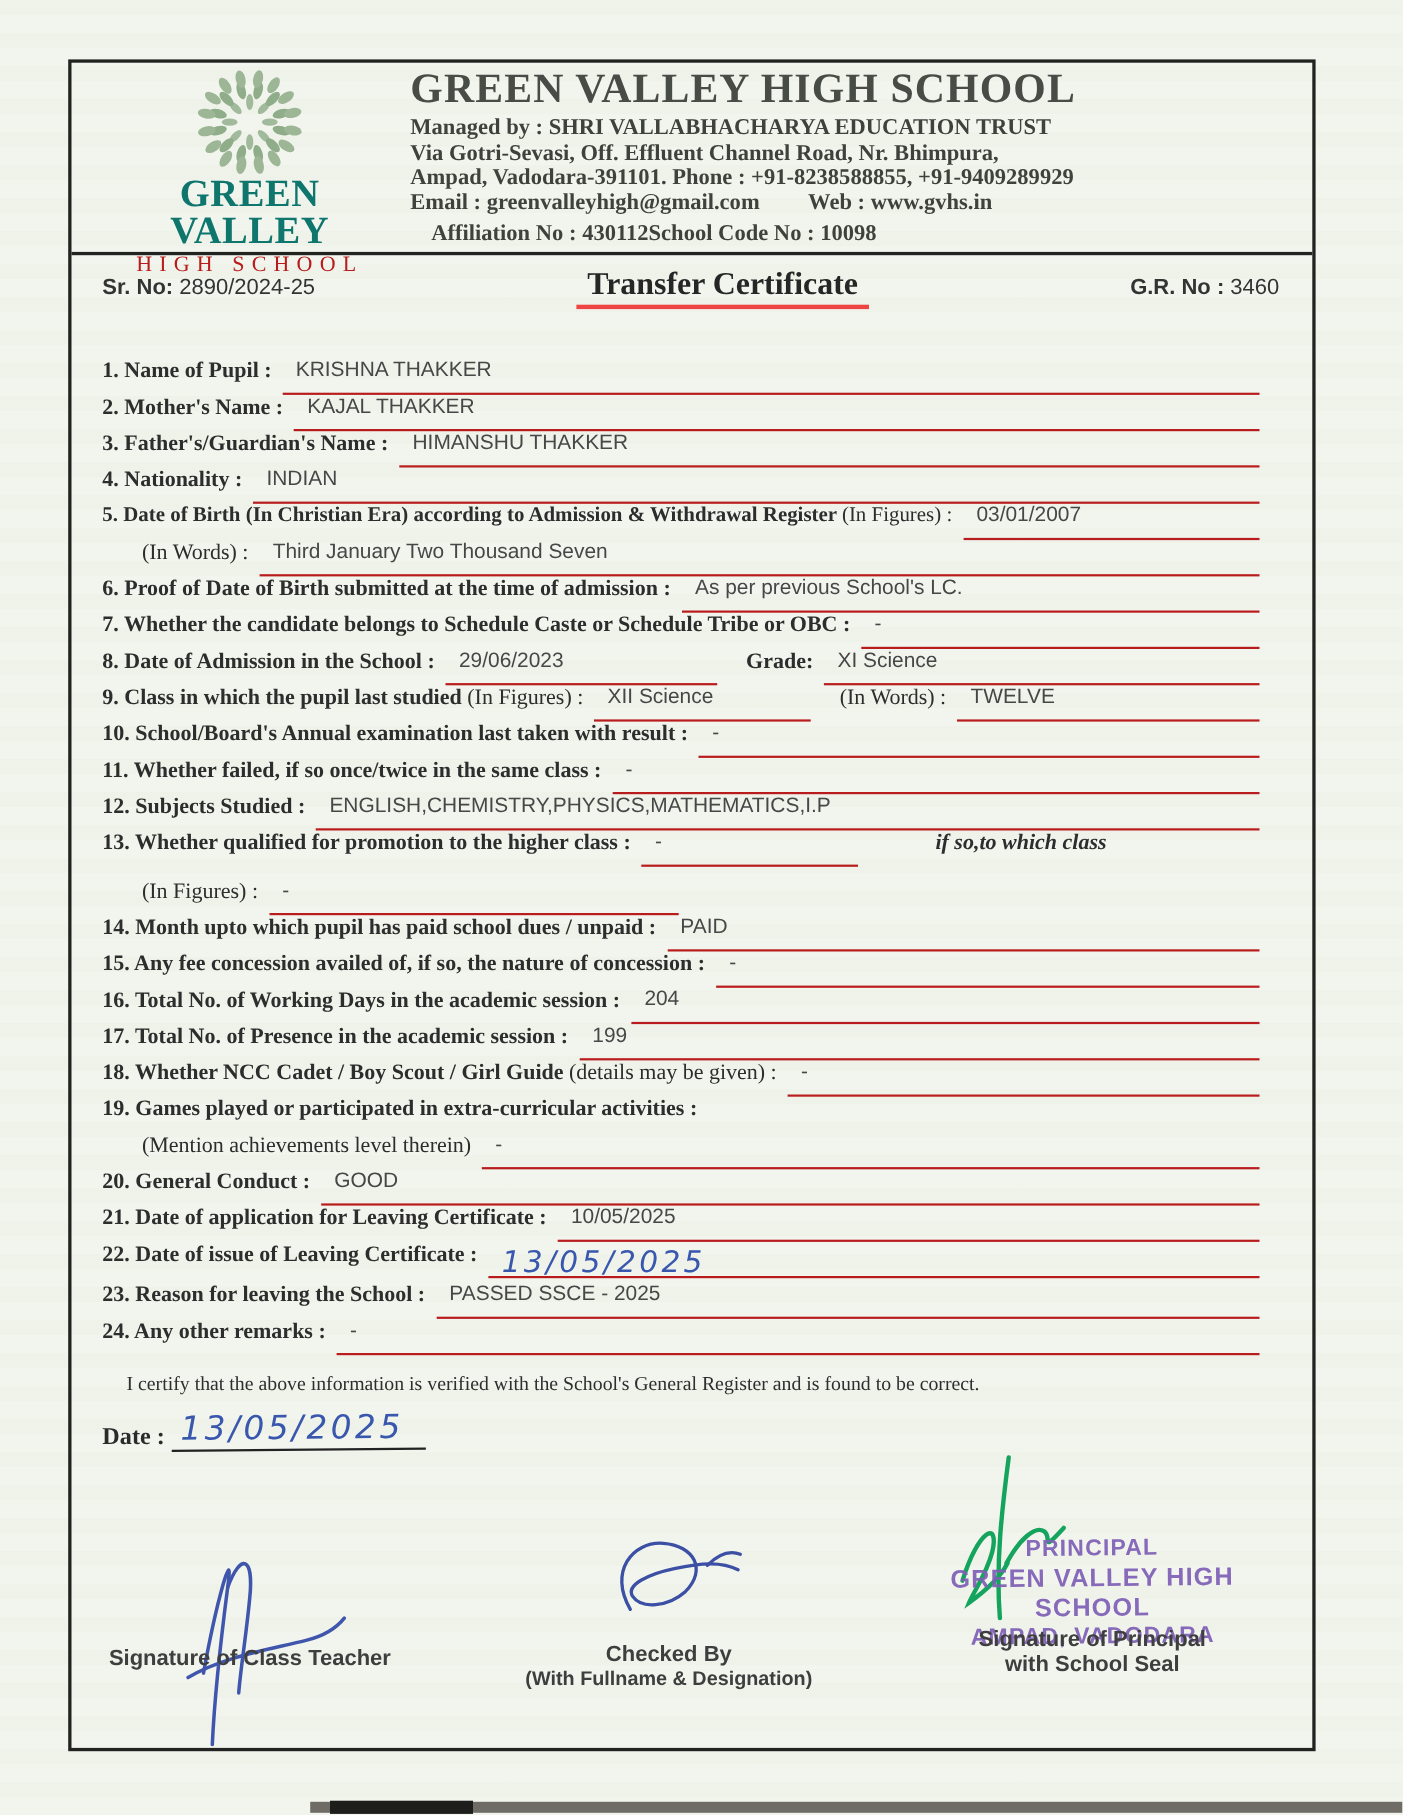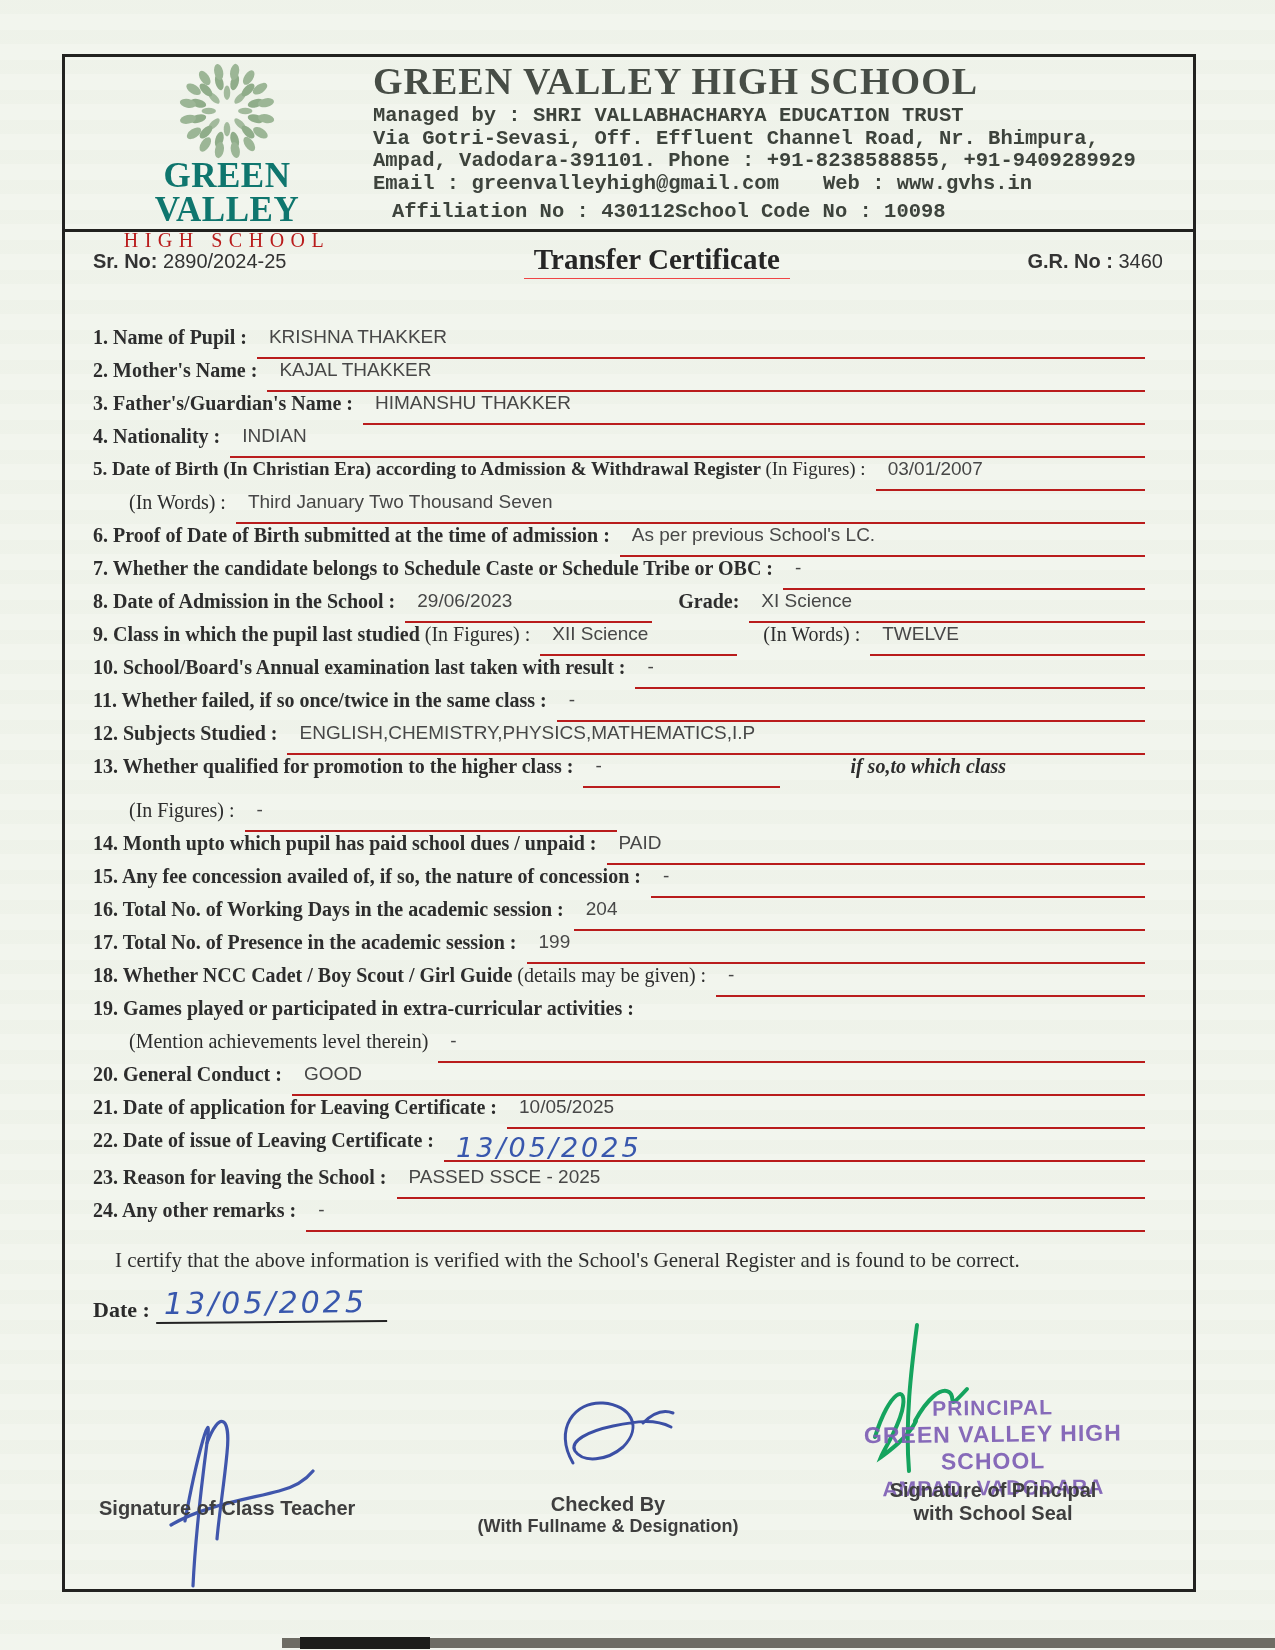--- a/index.html
+++ b/index.html
@@ -18,51 +18,51 @@
     border:3px solid #222220;background:transparent;box-sizing:border-box;
   }
   
   .hdr{position:relative;height:172px;border-bottom:3px solid #222220;}
   .logoblk{position:absolute;left:34px;top:4px;width:256px;text-align:center;}
   .logoblk svg{display:block;margin:2px auto 0;}
   .wordmark{font-weight:bold;font-size:35px;letter-spacing:.5px;color:#0f766e;line-height:34px;}
   .tagline{font-size:20px;letter-spacing:6.5px;color:#b91c1c;margin-top:2px;}
   .hinfo{position:absolute;left:308px;top:4px;right:28px;color:#3d433c;}
   .schoolname{font-weight:bold;font-size:38px;letter-spacing:1px;line-height:40px;color:#474d46;}
-  .hline{font-weight:bold;font-size:20.5px;line-height:22.5px;font-family:Liberation Mono, monospace;}
+  .hline{font-weight:bold;font-size:20.5px;line-height:22.5px;}
   .hmail .web{margin-left:44px;}
   .hrow{display:flex;margin-top:6px;padding-right:62px;margin-left:19px;}
   
   .titlerow{display:flex;align-items:center;height:50px;padding:4px 30px 0 28px;}
   .srno,.grno{font-family:"Liberation Sans",sans-serif;font-size:20px;color:#333;white-space:nowrap;}
   .srno b,.grno b{font-weight:bold;}
   .tc{flex:1;text-align:center;}
   .tc span{
     display:inline-block;font-weight:bold;font-size:29px;color:#262626;
-    border-bottom:1px solid #ef4444;padding:0 10px 2px;
+    border-bottom:4px solid #ef4444;padding:0 10px 2px;
   }
   
   .content{padding:40px 48px 0 28px;}
   .row{display:flex;height:33px;min-width:0;}
   .lbl{font-weight:bold;font-size:20px;color:#2d2d2d;white-space:nowrap;padding-bottom:2px;}
   .lbl .paren,.paren{font-weight:normal;}
   .fs19{font-size:19px;}
   .fill{flex:1;min-width:30px;border-bottom:2px solid #b91c1c;margin-left:10px;padding:0 0 1px 12px;white-space:nowrap;}
   .val{font-family:"Liberation Sans",sans-serif;font-size:19px;color:#474747;}
   .w235{flex:0 0 235px;min-width:0;}
   .w185{flex:0 0 185px;min-width:0;}
   .w360{flex:0 0 360px;min-width:0;}
   .l2{margin-left:26px;}
   .sp{flex:1;}
   .indent{padding-left:36px;}
   .note{font-style:italic;font-weight:bold;font-size:20px;color:#2d2d2d;margin-left:70px;padding-bottom:2px;white-space:nowrap;}
   .g11{margin-top:11px;} .g22{} .g4{margin-top:4px;}
   .hand{font-family:"DejaVu Sans",sans-serif;font-style:italic;color:#3857ad;letter-spacing:3px;}
   .hand22{font-size:27px;position:relative;top:3px;}
-  .cert{margin-top:16px;font-size:21px;color:#2e2e2e;padding-left:22px;}
+  .cert{margin-top:16px;font-size:18px;color:#2e2e2e;padding-left:22px;}
   .daterow{margin-top:12px;display:flex;align-items:flex-end;}
   .daterow .dlbl{font-weight:bold;font-size:22px;color:#2b2b2b;}
   .dval{font-size:30px;border-bottom:2px solid #222;padding:0 20px 1px 8px;margin-left:6px;transform:rotate(-.5deg);}
   
   .sigabs{position:absolute;}
   .siglabel{font-family:"Liberation Sans",sans-serif;font-weight:bold;font-size:20px;color:#3e3e3e;}
   .center{text-align:center;}
   .stamp{font-family:"Liberation Sans",sans-serif;font-weight:bold;color:#7e5fb5;opacity:.92;transform:rotate(-.6deg);letter-spacing:1px;}
   .stamp .s1{font-size:21px;line-height:26px;}
   .stamp .s2{font-size:23px;line-height:27px;}

